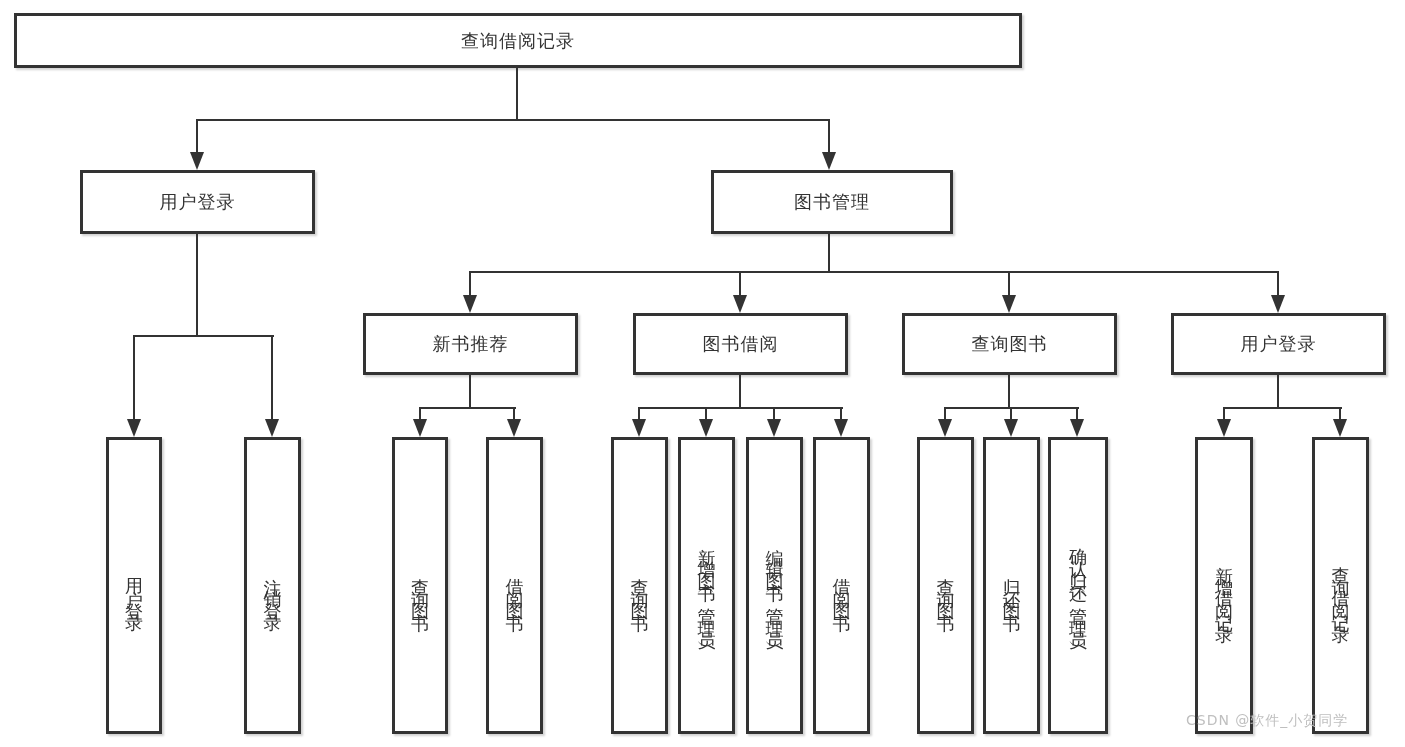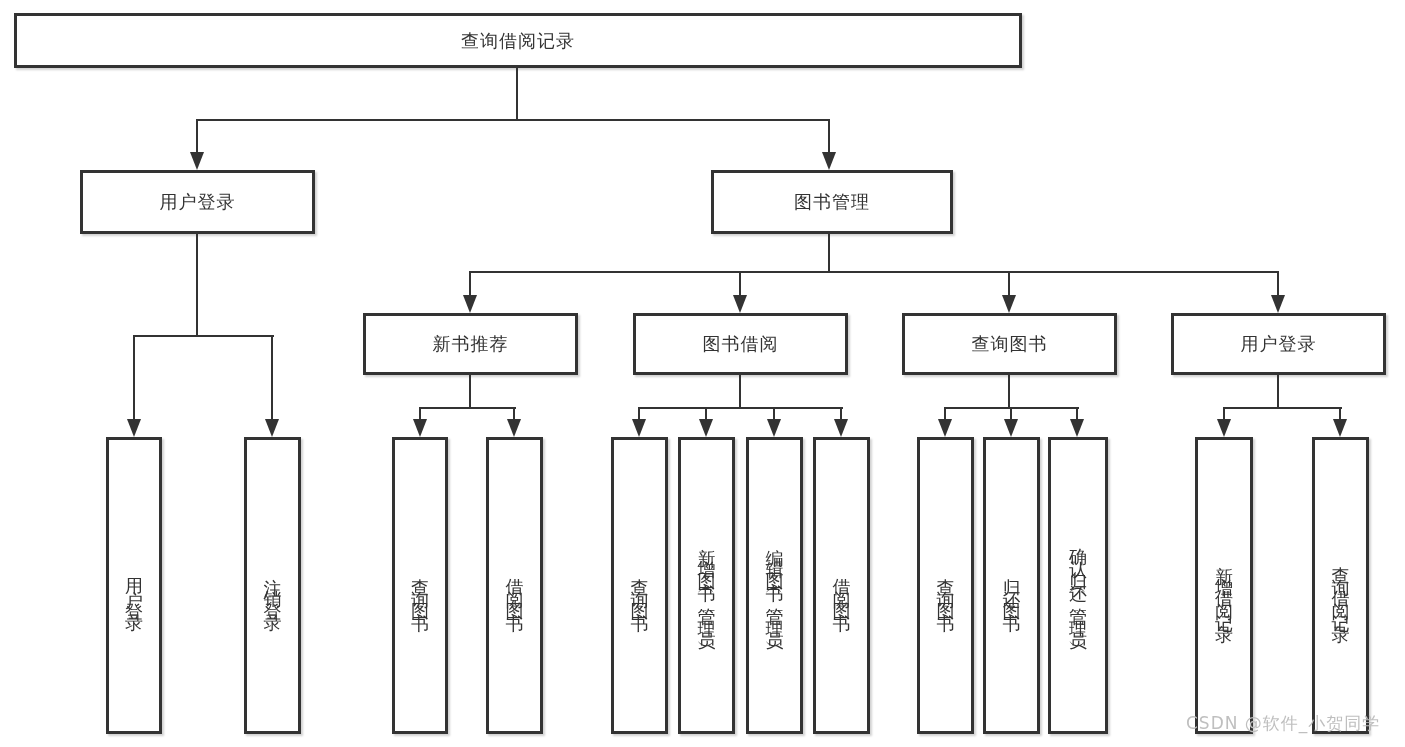--- a/index.html
+++ b/index.html
@@ -23,21 +23,21 @@
   }
   .hline,.vline{position:absolute; background:var(--line);}
   .hline{height:2px;}
   .vline{width:2px;}
   .arrowhead{
     position:absolute; width:0; height:0;
     border-left:7px solid transparent; border-right:7px solid transparent;
     border-top:18px solid var(--line);
   }
   .watermark{
-    position:absolute; left:1186px; top:712px; font-size:17px;
+    position:absolute; left:1186px; top:712px; font-size:14px;
     color:var(--watermark); white-space:nowrap; letter-spacing:1px;
   }
 </style>
 </head>
 <body>
 
 <div class="canvas">
 
   <div class="node" style="left:14px;top:13px;width:1008px;height:55px">查询借阅记录</div>
 

